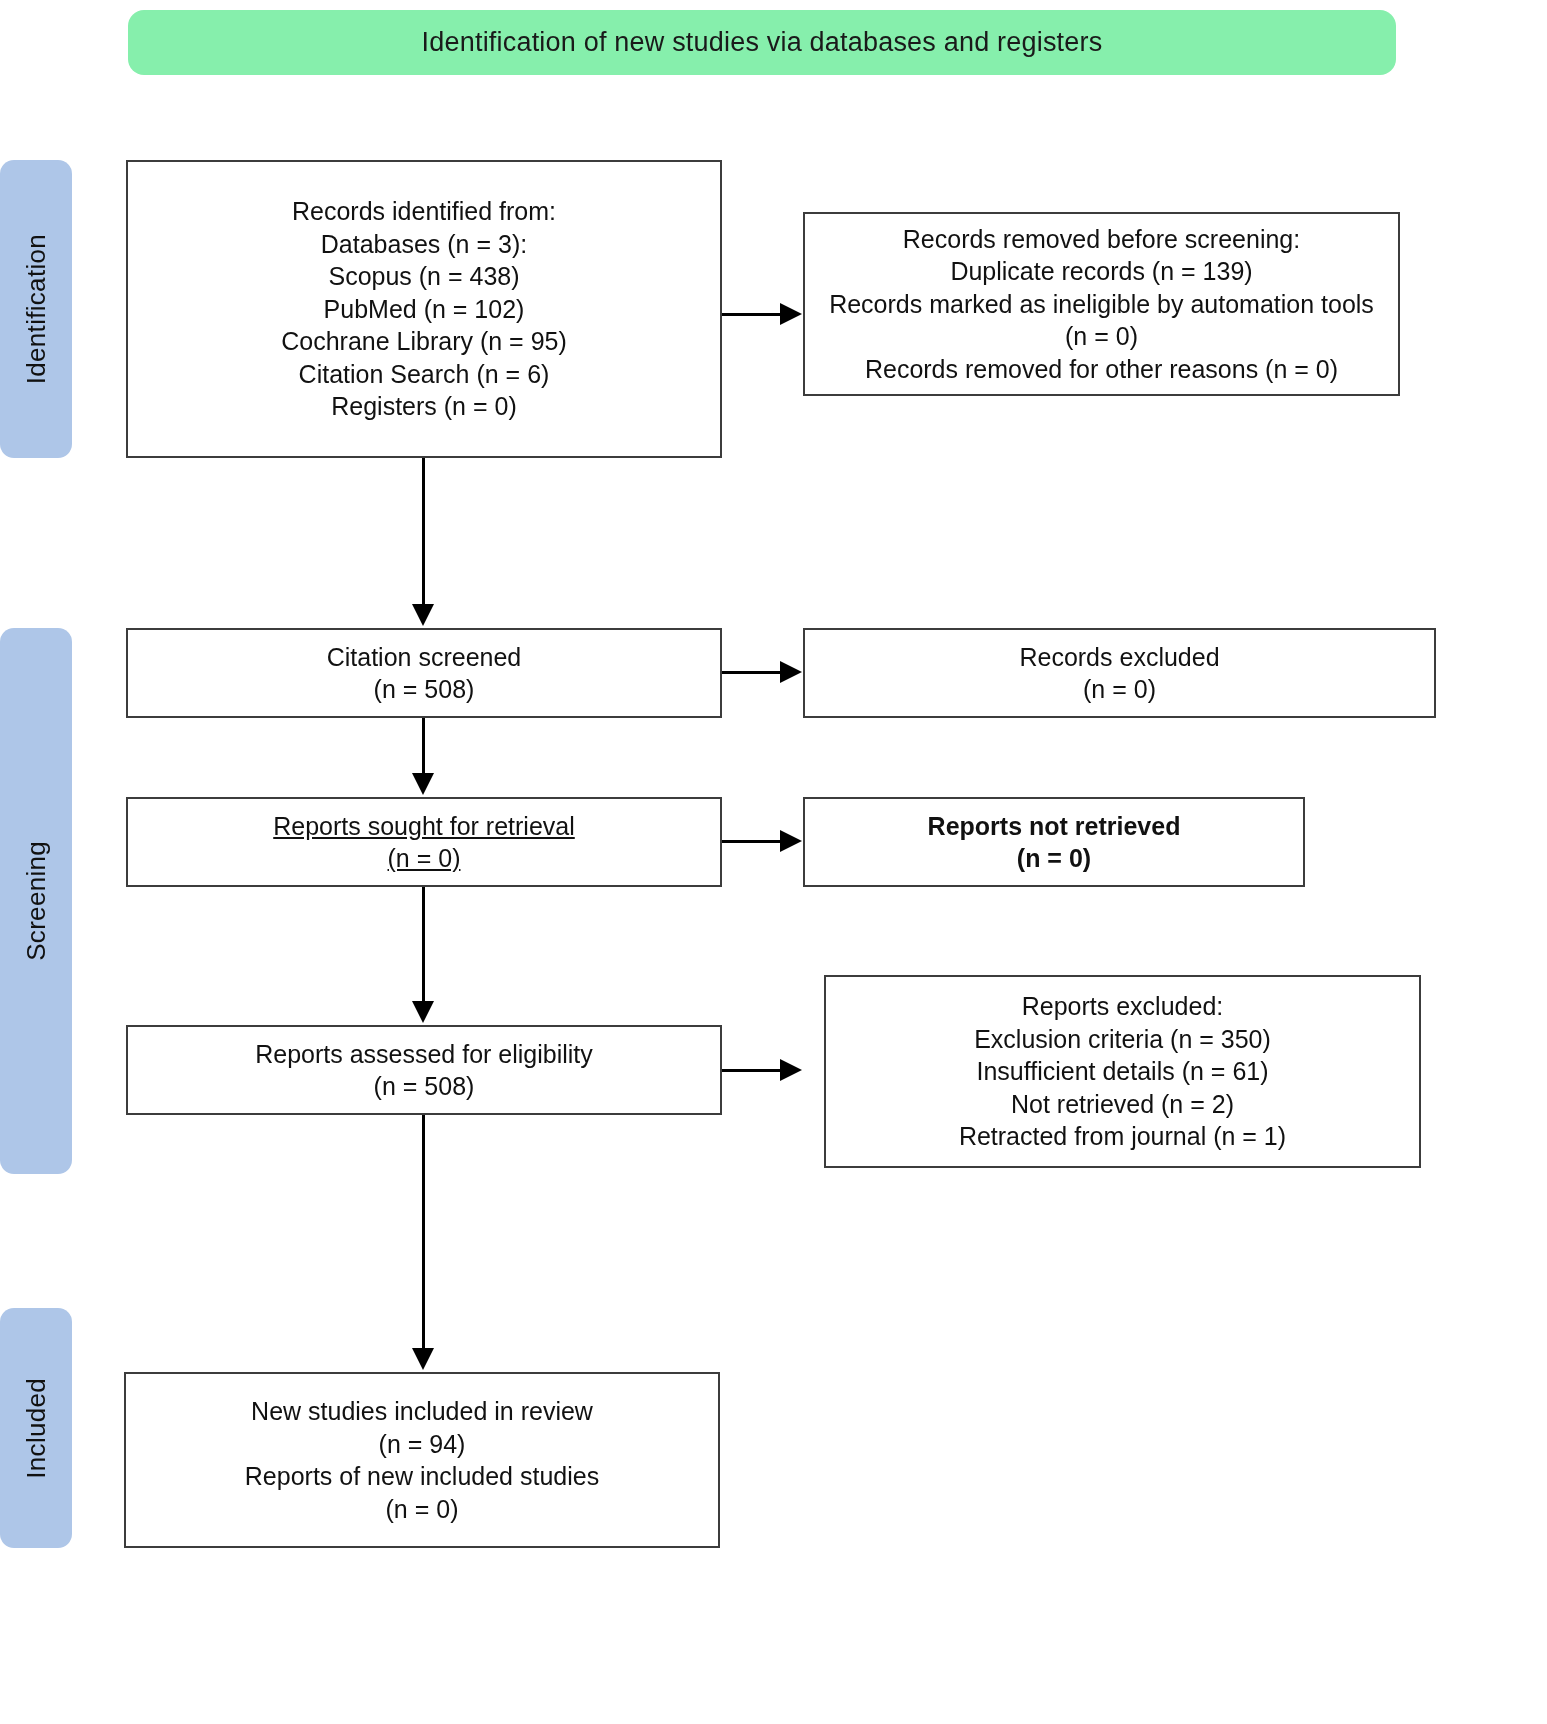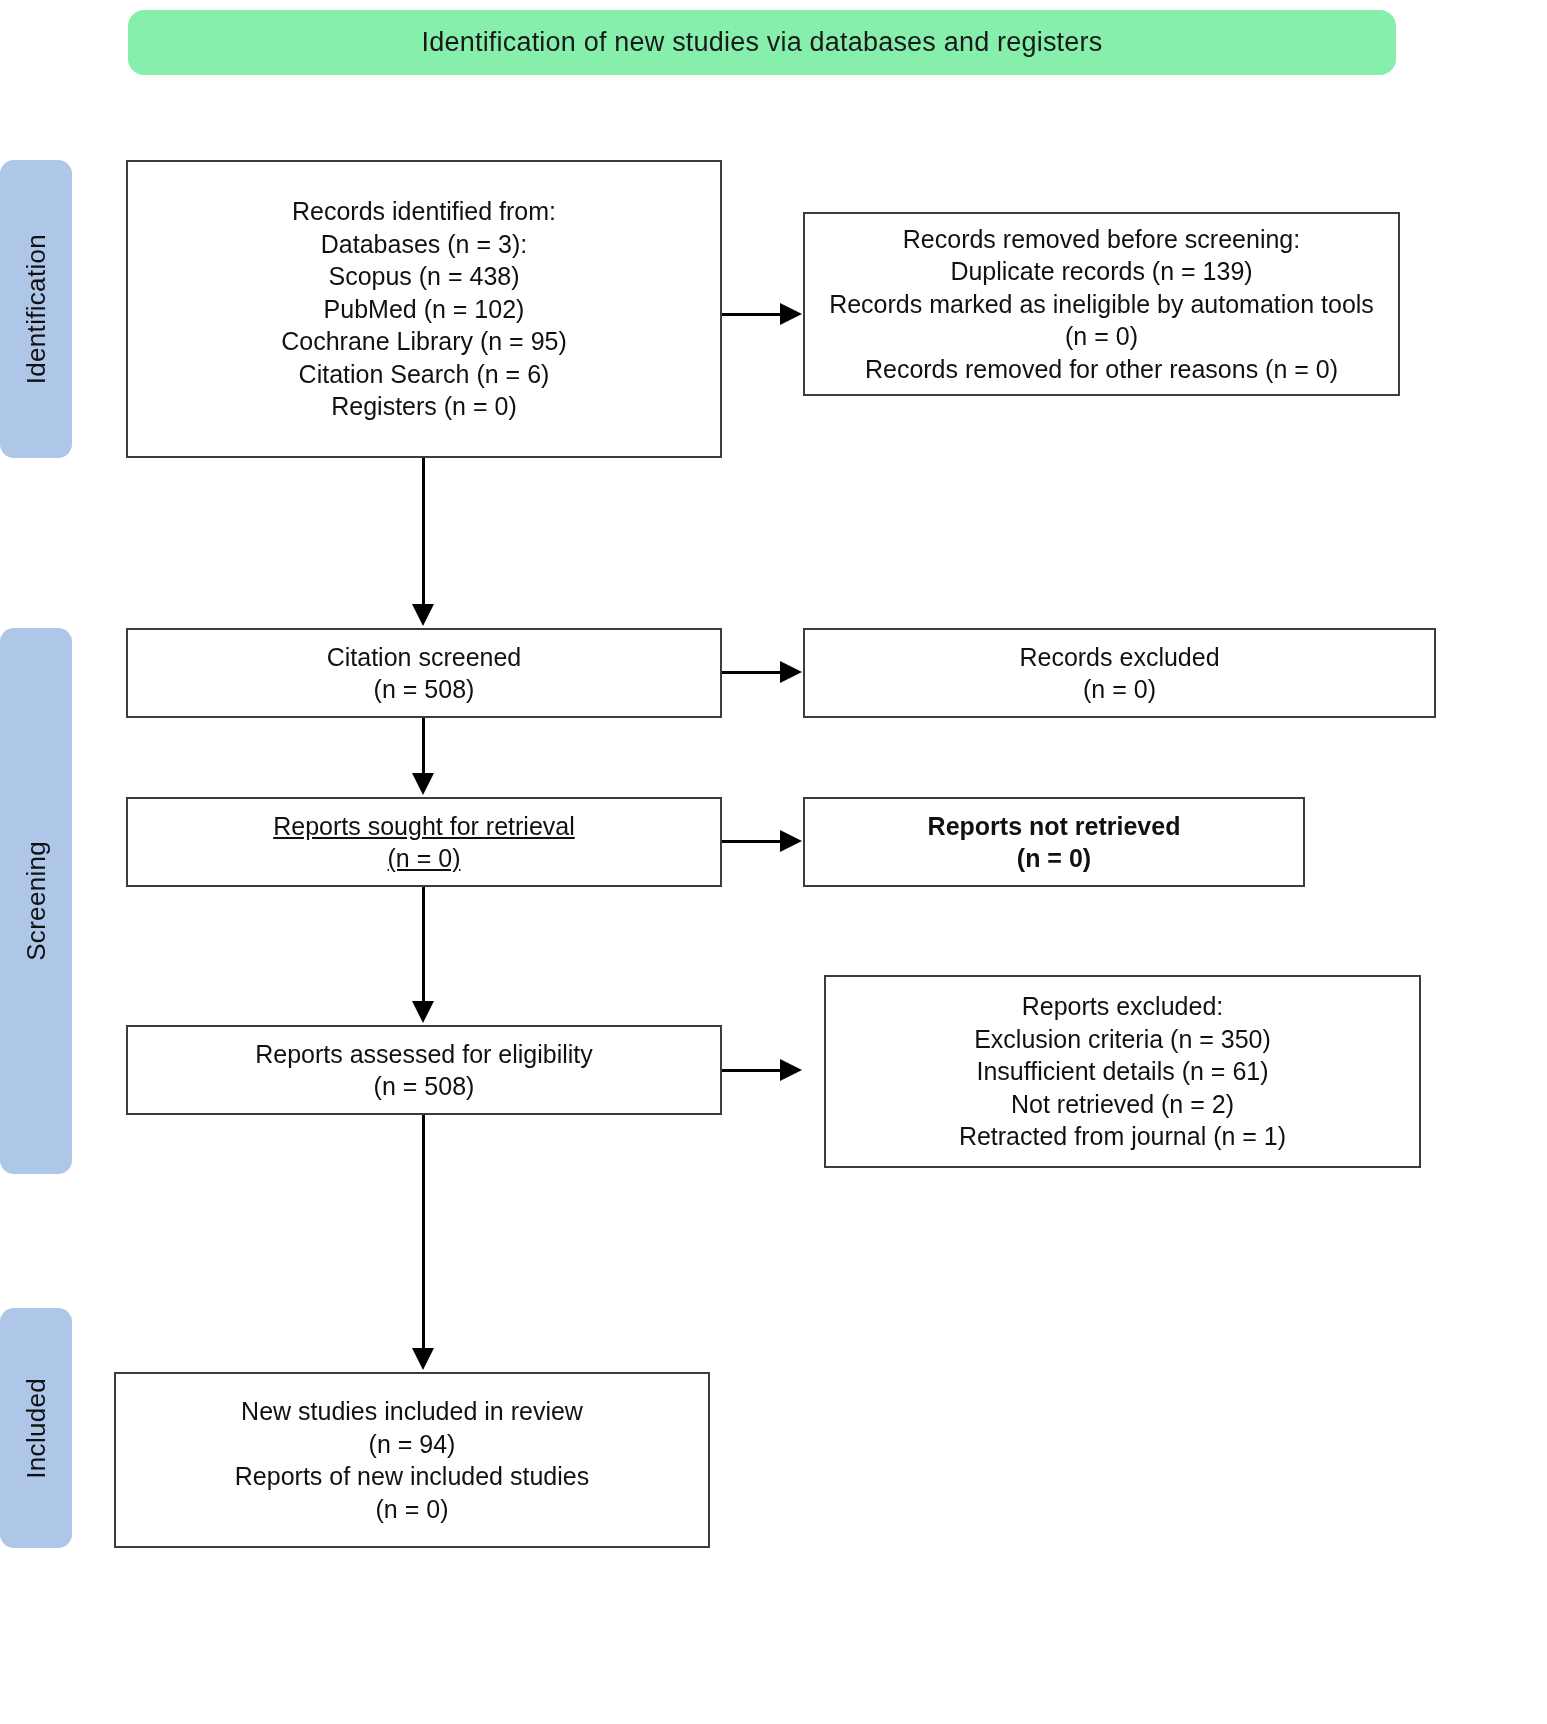--- a/index.html
+++ b/index.html
@@ -78,21 +78,21 @@
   .box .line { display: block; white-space: nowrap; }
 
   #box-identified        { left: 126px; top: 160px;  width: 596px;  height: 298px; }
   #box-removed           { left: 803px; top: 212px;  width: 597px;  height: 184px; }
   #box-screened          { left: 126px; top: 628px;  width: 596px;  height: 90px;  }
   #box-excluded          { left: 803px; top: 628px;  width: 633px;  height: 90px;  }
   #box-sought            { left: 126px; top: 797px;  width: 596px;  height: 90px; text-decoration: underline;  }
   #box-not-retrieved     { left: 803px; top: 797px;  width: 502px;  height: 90px; font-weight: bold;  }
   #box-assessed          { left: 126px; top: 1025px; width: 596px;  height: 90px;  }
   #box-reports-excluded  { left: 803px; top: 975px;  width: 597px;  height: 193px; margin-left: 21px; }
-  #box-included          { left: 114px; top: 1372px; width: 596px;  height: 176px; }
+  #box-included          { left: 124px; top: 1372px; width: 596px;  height: 176px; }
 
   
   #box-removed .line { white-space: normal; }
 
   
   .conn {
     position: absolute;
     background: #000000;
   }
   .v-line { width: 3px; }

